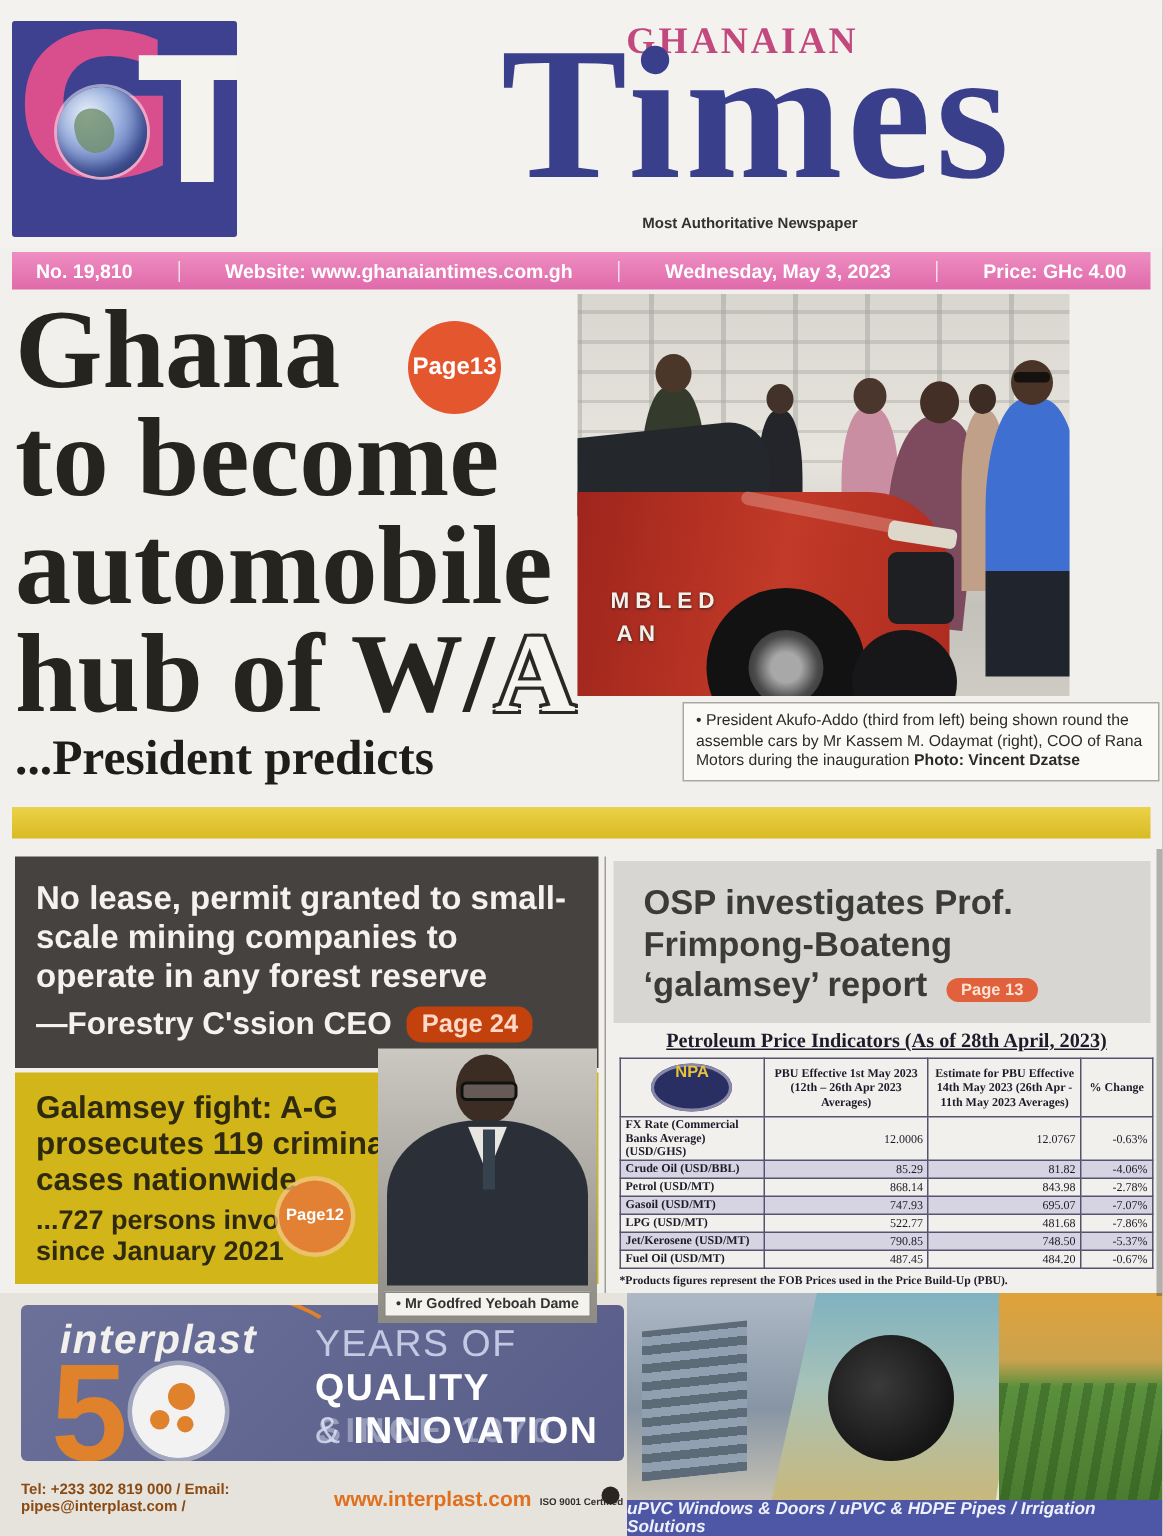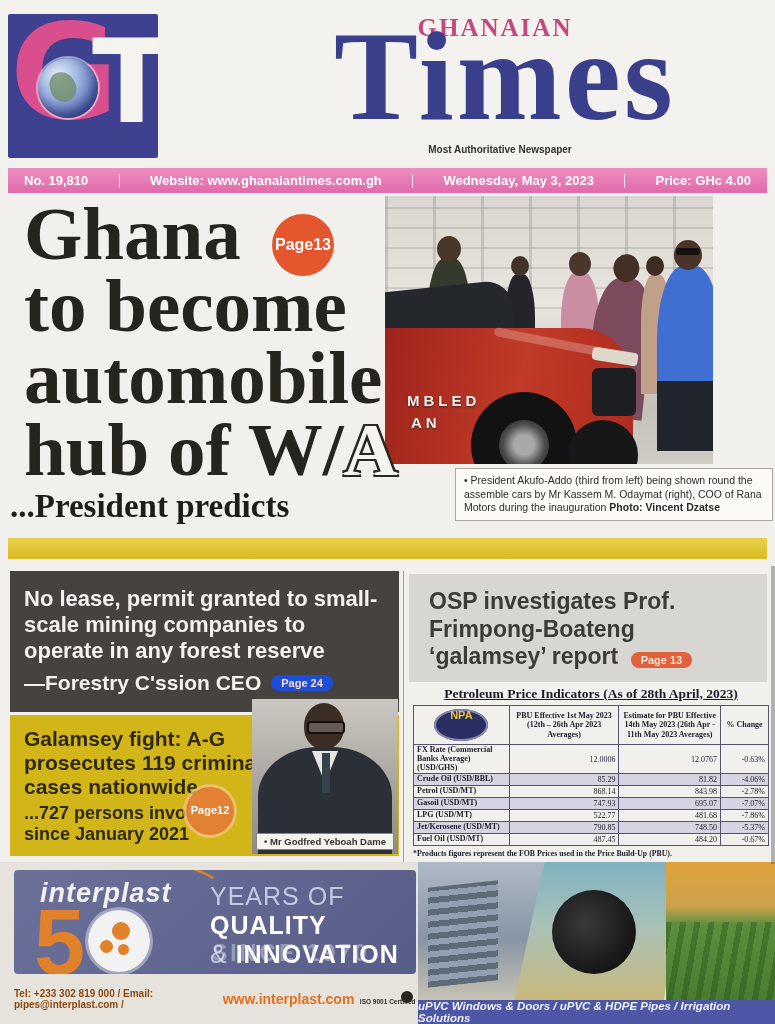--- a/index.html
+++ b/index.html
@@ -64,49 +64,49 @@
   .car-light{position:absolute;right:2px;top:66px;width:46px;height:13px;background:#ddd8ca;
     transform:rotate(9deg);border-radius:4px;}
   .car-wheel{position:absolute;left:96px;bottom:-34px;width:106px;height:106px;border-radius:50%;background:#121212;}
   .car-rim{position:absolute;left:28px;top:28px;width:50px;height:50px;border-radius:50%;
     background:radial-gradient(circle,#a8a8a8 0 28%,#4a4a4a 60%,#222 100%);}
   .car-wheel2{position:absolute;right:2px;bottom:-26px;width:70px;height:70px;border-radius:50%;background:#17171a;}
   .ph-overlay{color:#f2efe8;font-weight:bold;letter-spacing:4px;text-shadow:0 1px 2px rgba(30,30,30,.8);z-index:4;}
   .ov1{left:22px;top:196px;font-size:15px;}
   .ov2{left:26px;top:218px;font-size:15px;}
 
-  .headline{left:24px;top:2px;width:440px;z-index:6;font-family:"Liberation Serif",serif;
+  .headline{left:10px;top:2px;width:440px;z-index:6;font-family:"Liberation Serif",serif;
     font-weight:bold;color:#26241f;font-size:75px;line-height:72px;letter-spacing:0;}
   .hl-white{color:#f6f4ef;text-shadow:2px 2px 0 #2a2824,-2px -2px 0 #2a2824,2px -2px 0 #2a2824,-2px 2px 0 #2a2824;}
   .badge-circle{width:62px;height:62px;border-radius:50%;background:#e4572e;color:#fff;z-index:7;
     display:flex;align-items:center;justify-content:center;font-weight:bold;line-height:1.05;}
   .badge-13{left:272px;top:18px;font-size:16px;}
   .subhead{left:10px;top:292px;font-family:"Liberation Serif",serif;font-weight:bold;font-size:33px;color:#1f1d1a;z-index:6;}
   .caption{left:455px;top:272px;width:300px;background:#fbfaf6;border:1px solid #aaa7a2;
     padding:5px 8px;font-size:10.5px;line-height:1.3;color:#2c2b29;z-index:5;}
   .caption b{white-space:nowrap;}
 
   
   .yellow-bar{left:8px;top:538px;width:759px;height:21px;background:linear-gradient(180deg,#ecd24a,#d9ba22);}
 
   
   .forestry{left:10px;top:571px;width:389px;height:141px;background:#454240;color:#f4f2ee;
     padding:15px 14px;box-sizing:border-box;}
   .forestry-hl{font-size:22px;font-weight:bold;line-height:1.18;}
   .forestry-attr{margin-top:7px;font-size:21px;font-weight:bold;display:flex;align-items:center;gap:10px;}
-  .badge-pill-red{background:#1d4ed8;color:#ffd9c8;font-size:11px;font-weight:bold;
+  .badge-pill-red{background:#c2410c;color:#ffd9c8;font-size:17px;font-weight:bold;
     padding:2px 10px;border-radius:10px;white-space:nowrap;text-align:right;}
 
   
   .galamsey{left:10px;top:715px;width:389px;height:141px;background:#d2b519;}
   .gal-hl{left:14px;top:12px;width:250px;font-size:21px;font-weight:bold;color:#2f2a0d;line-height:1.15;}
   .gal-sub{left:14px;top:88px;width:210px;font-size:18px;font-weight:bold;color:#2f2a0d;line-height:1.15;}
   .badge-12{left:176px;top:72px;width:48px;height:48px;font-size:11px;background:#e28134;
     box-shadow:0 0 0 3px rgba(245,200,140,.7);}
-  .gal-photo{left:252px;top:699px;width:146px;height:155px;overflow:hidden;z-index:2;
+  .gal-photo{left:252px;top:699px;width:146px;height:183px;overflow:hidden;z-index:2;
     background:linear-gradient(180deg,#cbc7c1 0%,#a5a19b 60%,#8e8a84 100%);}
   .gal-head{left:52px;top:4px;width:40px;height:46px;border-radius:50% 50% 46% 46%;background:#3b2d23;}
   .gal-glasses{left:55px;top:22px;width:34px;height:9px;border:2px solid #111;border-radius:4px;background:rgba(230,230,230,.25);}
   .gal-suit{left:6px;top:48px;width:134px;height:110px;background:#2b3038;border-radius:45% 45% 0 0;}
   .gal-shirt{left:60px;top:52px;width:26px;height:32px;background:#e8e6e0;clip-path:polygon(0 0,100% 0,50% 100%);}
   .gal-tie{left:70px;top:54px;width:8px;height:40px;background:#36424e;}
   .gal-cap{left:4px;bottom:4px;right:4px;position:absolute;background:#f5f3ee;border:1px solid #8a8884;
     font-size:9.5px;font-weight:bold;color:#333;text-align:center;padding:2px 0;}
 
   .divider-v{left:403px;top:571px;width:1px;height:291px;background:#a09d98;}

